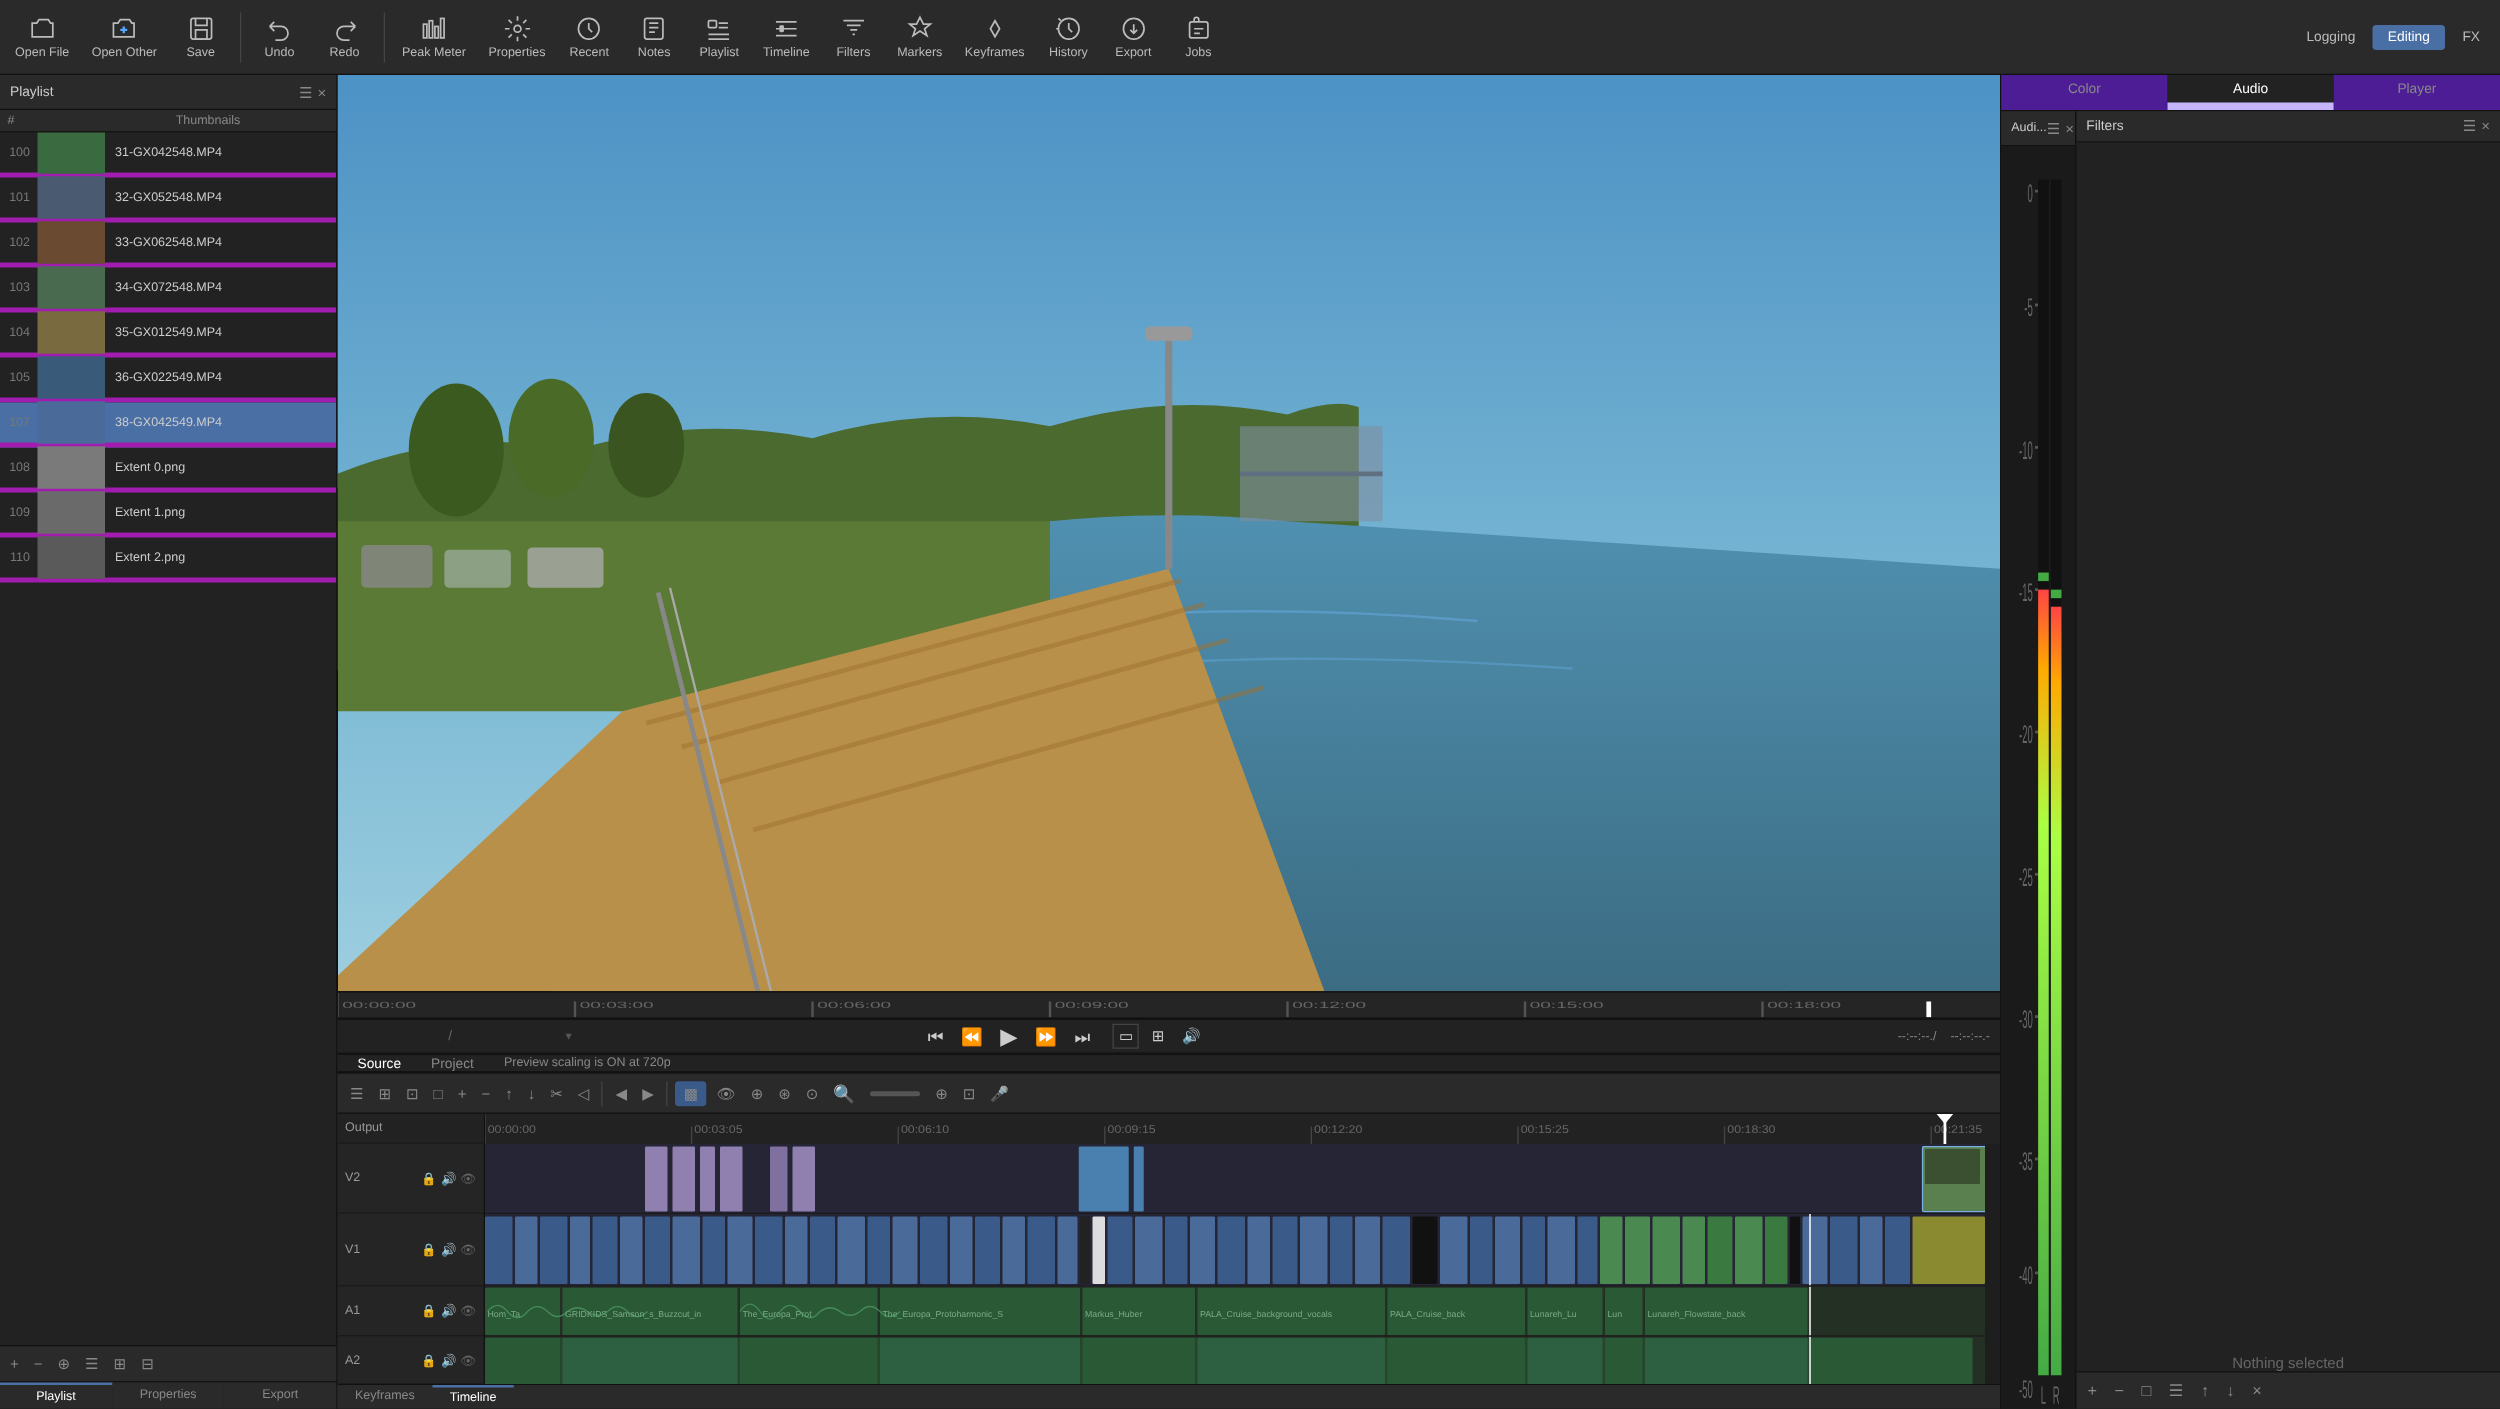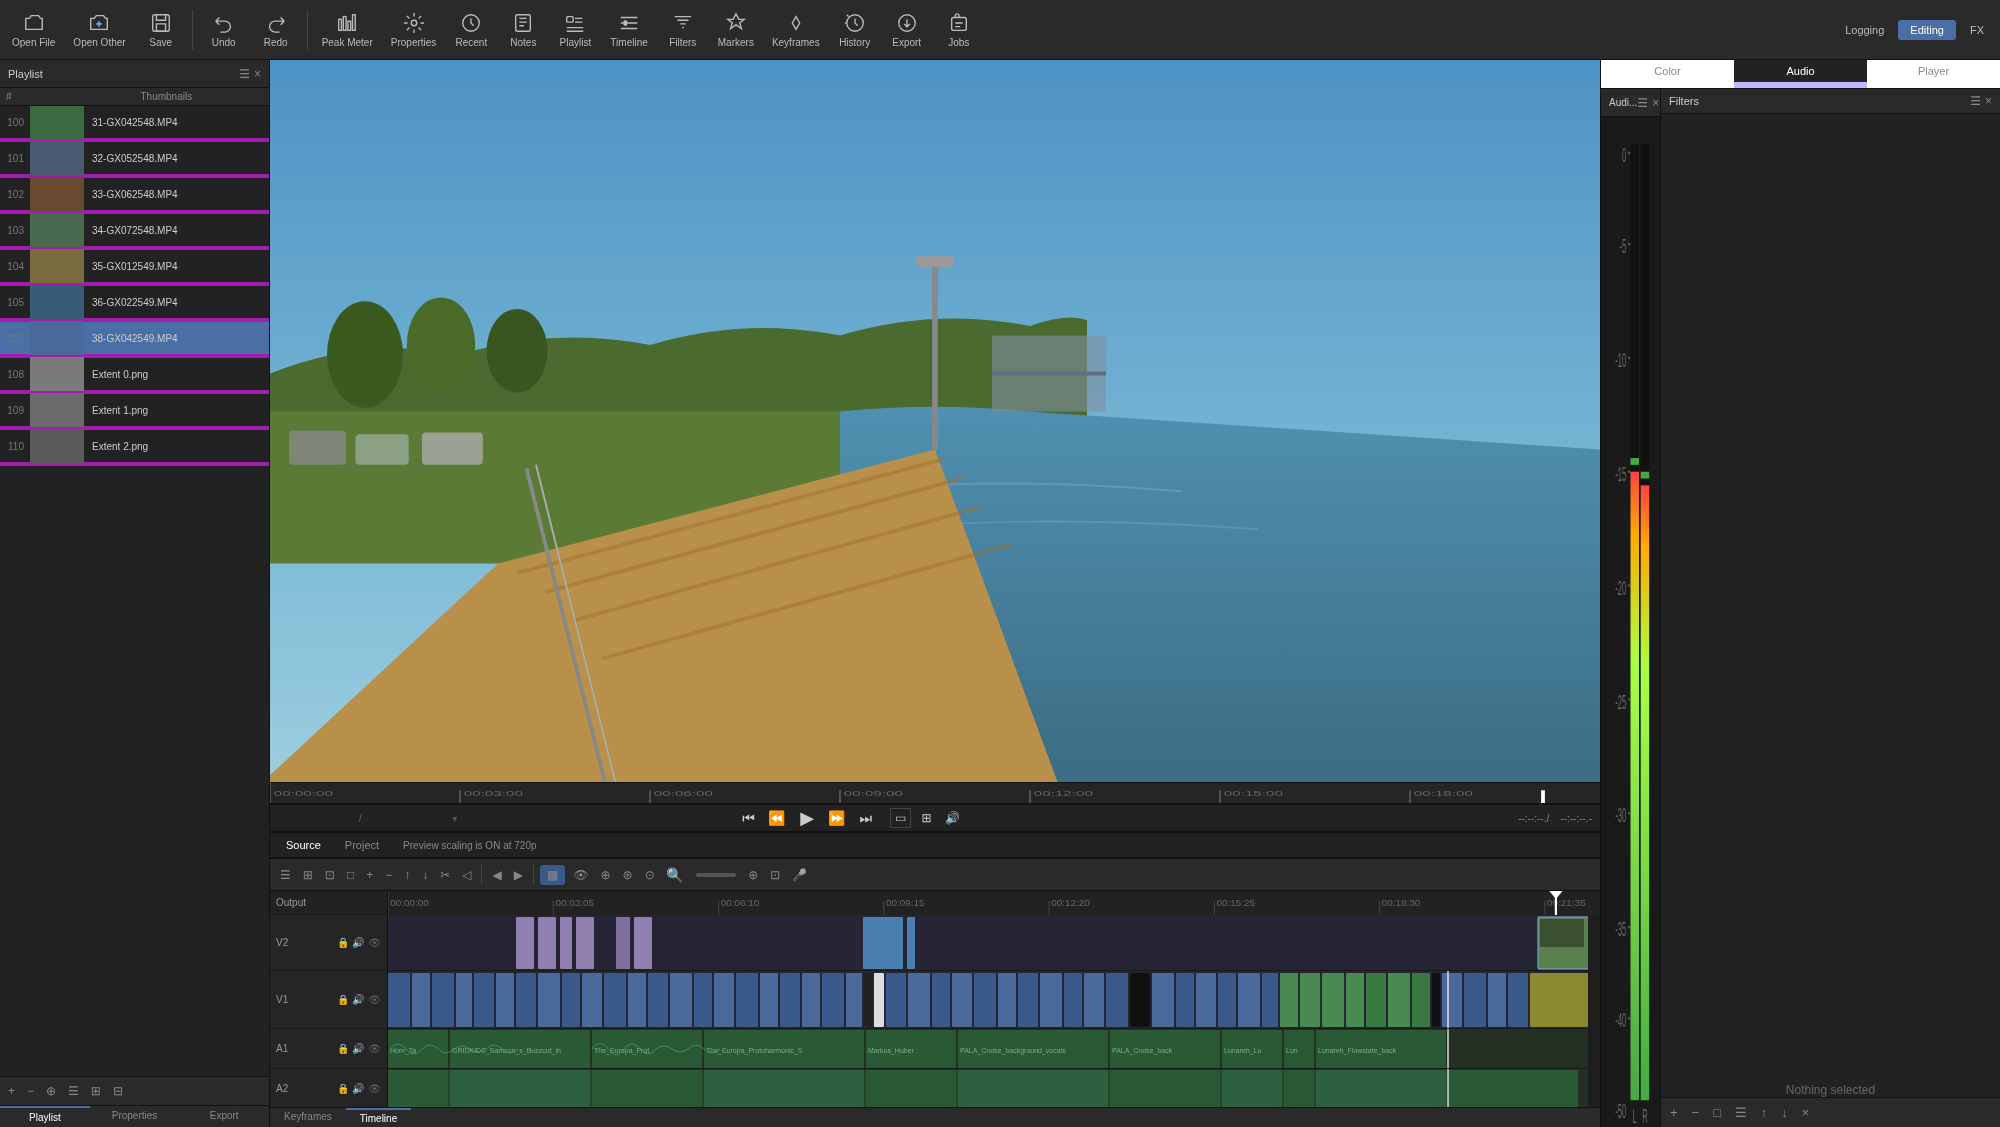--- a/index.html
+++ b/index.html
@@ -46,29 +46,29 @@
     
     .video-preview { flex: 1; background: #0a0a0a; position: relative; overflow: hidden; min-height: 0; }
 
     
     .playback-bar { background: #222; border-top: 1px solid #111; border-bottom: 1px solid #111; height: 28px; display: flex; align-items: center; padding: 0 8px; gap: 8px; }
     .timecode { font-size: 11px; color: #aaa; font-family: Liberation Mono, monospace; margin-top: 48px; }
     .playback-controls { display: flex; align-items: center; gap: 6px; margin: 0 auto; }
     .play-btn { cursor: pointer; color: #ccc; font-size: 14px; padding: 2px 4px; }
 
     
-    .source-project-bar { background: #222; height: 25px; display: flex; align-items: center; padding: 0 8px; gap: 8px; border-top: 1px solid #111; }
+    .source-project-bar { background: #222; height: 14px; display: flex; align-items: center; padding: 0 8px; gap: 8px; border-top: 1px solid #111; }
     .src-tab { font-size: 11px; color: #888; cursor: pointer; padding: 2px 8px; border-radius: 2px; }
     .src-tab.active { color: #fff; }
     .preview-info { color: #888; font-size: 10px; margin-left: 8px; }
 
     
     .right-panel { width: 400px; display: flex; flex-direction: column; background: #222; border-left: 1px solid #111; flex-shrink: 0; }
     .right-panel-top { display: flex; border-bottom: 1px solid #111; }
-    .right-panel-tab { flex: 1; text-align: center; padding: 5px; font-size: 11px; color: #888; cursor: pointer; background: #ffffff; }
+    .right-panel-tab { flex: 1; text-align: center; padding: 5px; font-size: 11px; color: #888; cursor: pointer; background: #4c1d95; }
     .right-panel-tab.active { color: #fff; border-bottom: 6px solid #c4b5fd; background: #222; }
 
     
     .audio-meter-panel { width: 60px; background: #1a1a1a; border-right: 1px solid #111; display: flex; flex-direction: column; position: relative; flex-shrink: 0; }
     .audio-meter-scale { flex: 1; position: relative; padding: 4px; }
 
     
     .filters-panel { flex: 1; display: flex; flex-direction: column; }
     .filters-header { padding: 5px 8px; font-size: 11px; color: #ccc; background: #2a2a2a; border-bottom: 1px solid #111; display: flex; justify-content: space-between; align-items: center; }
     .filters-content { flex: 1; display: flex; align-items: flex-end; justify-content: center; color: #666; font-size: 12px; }

